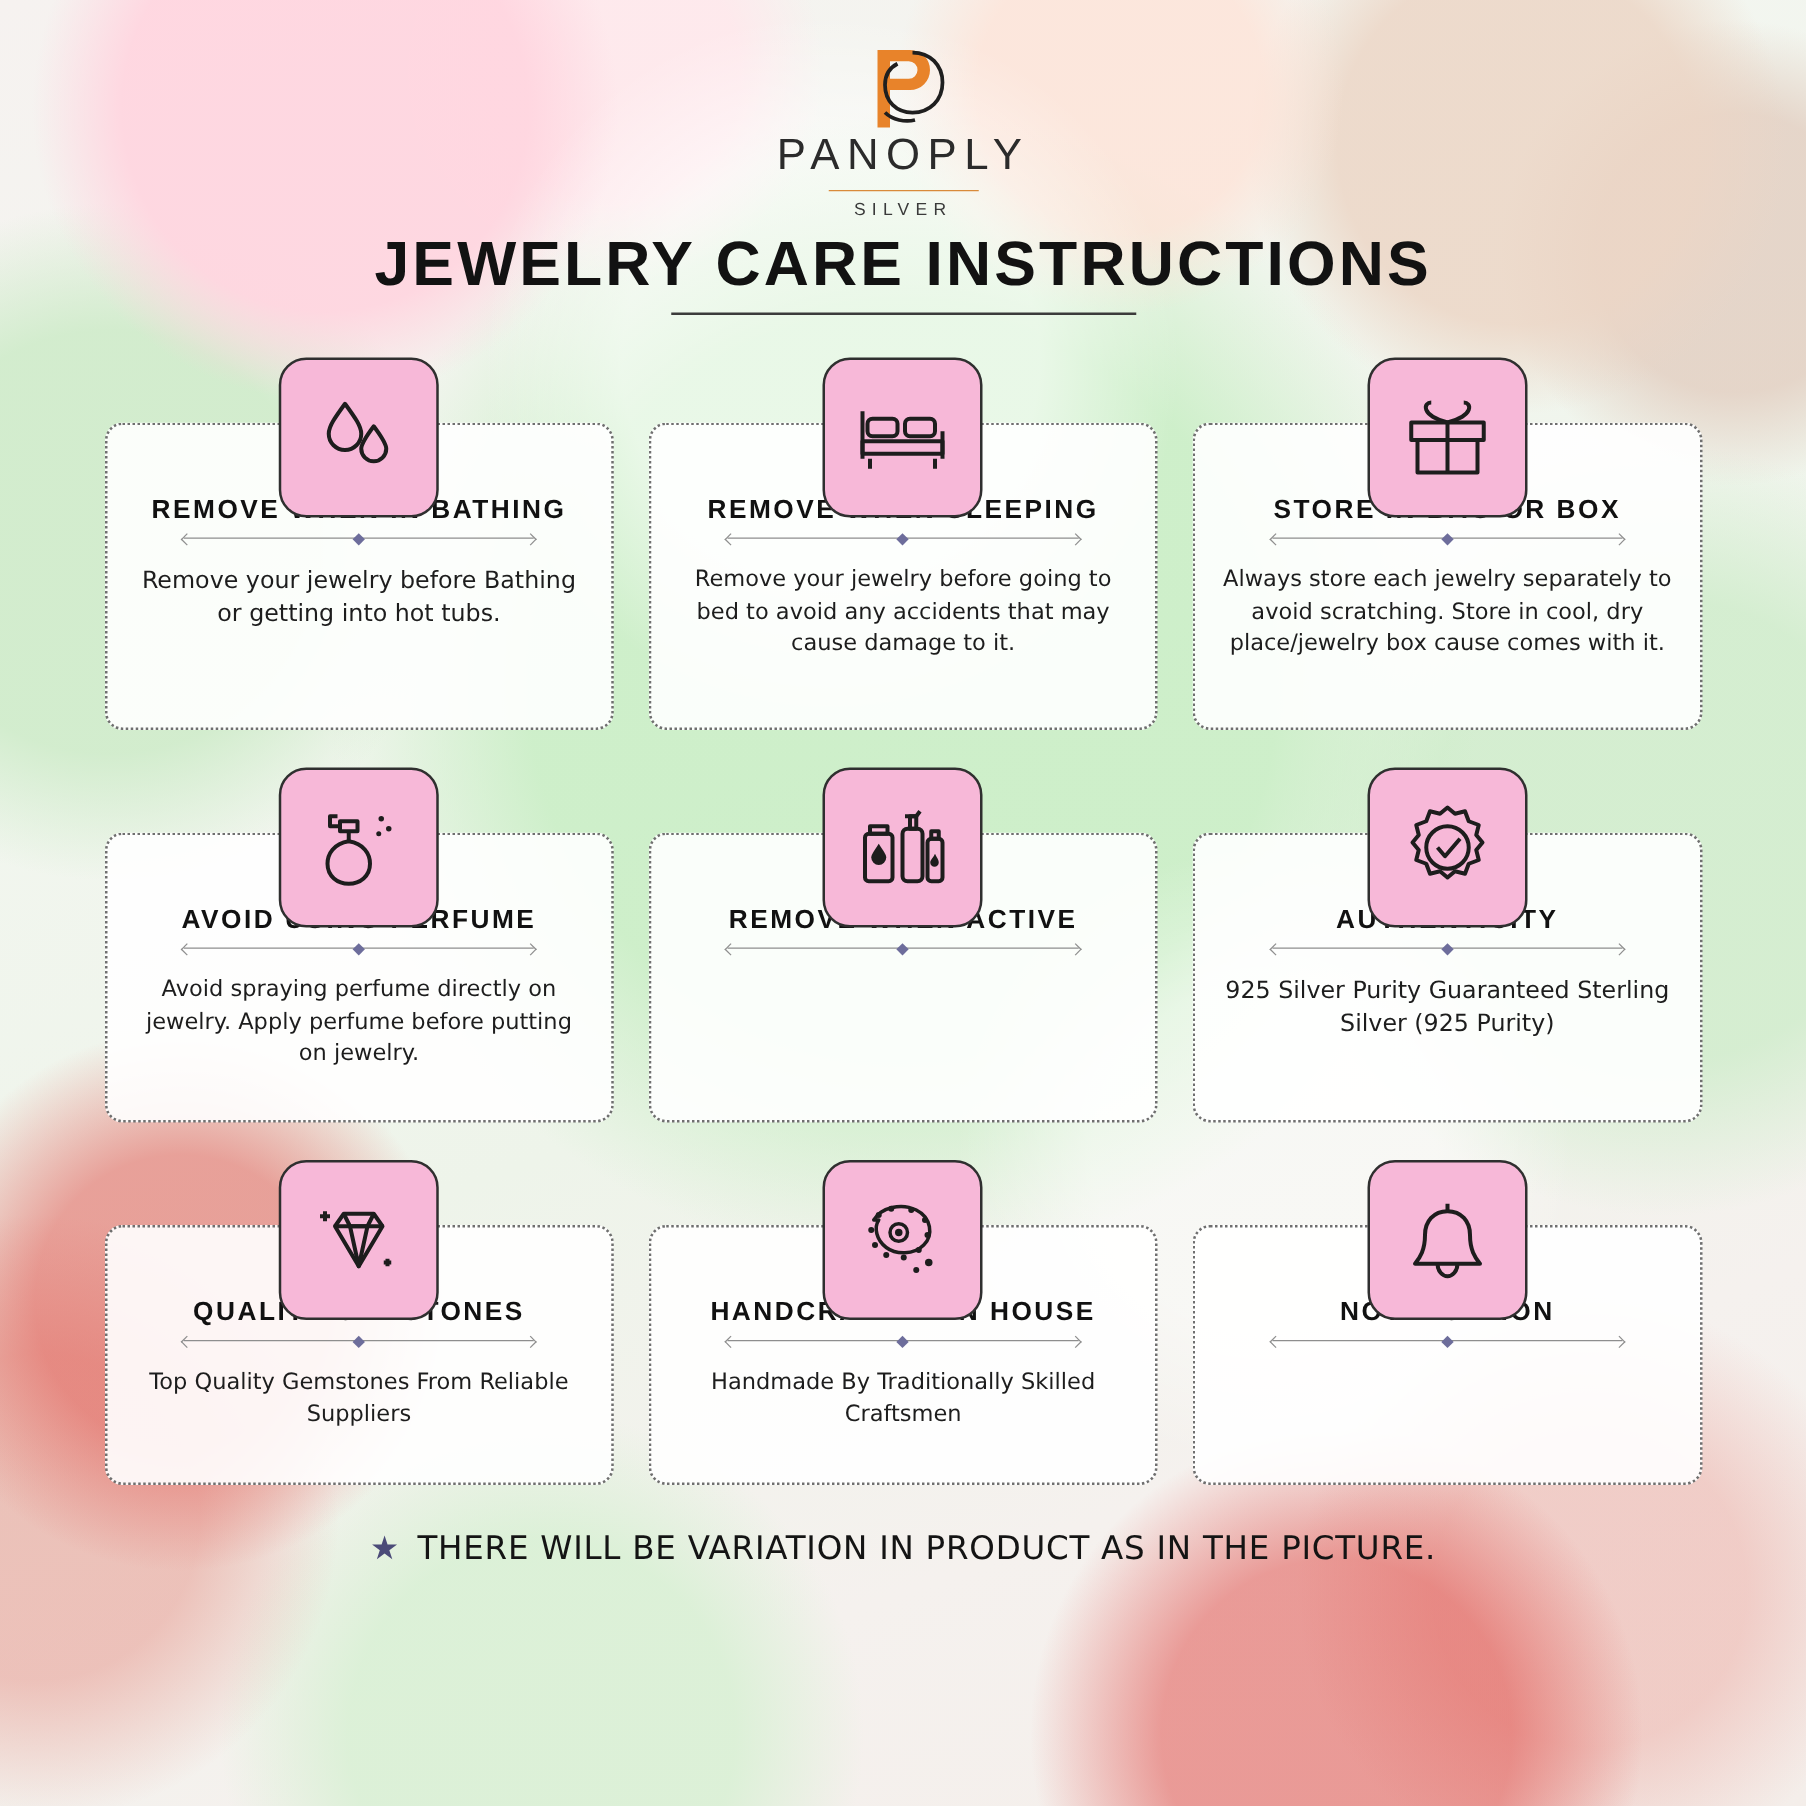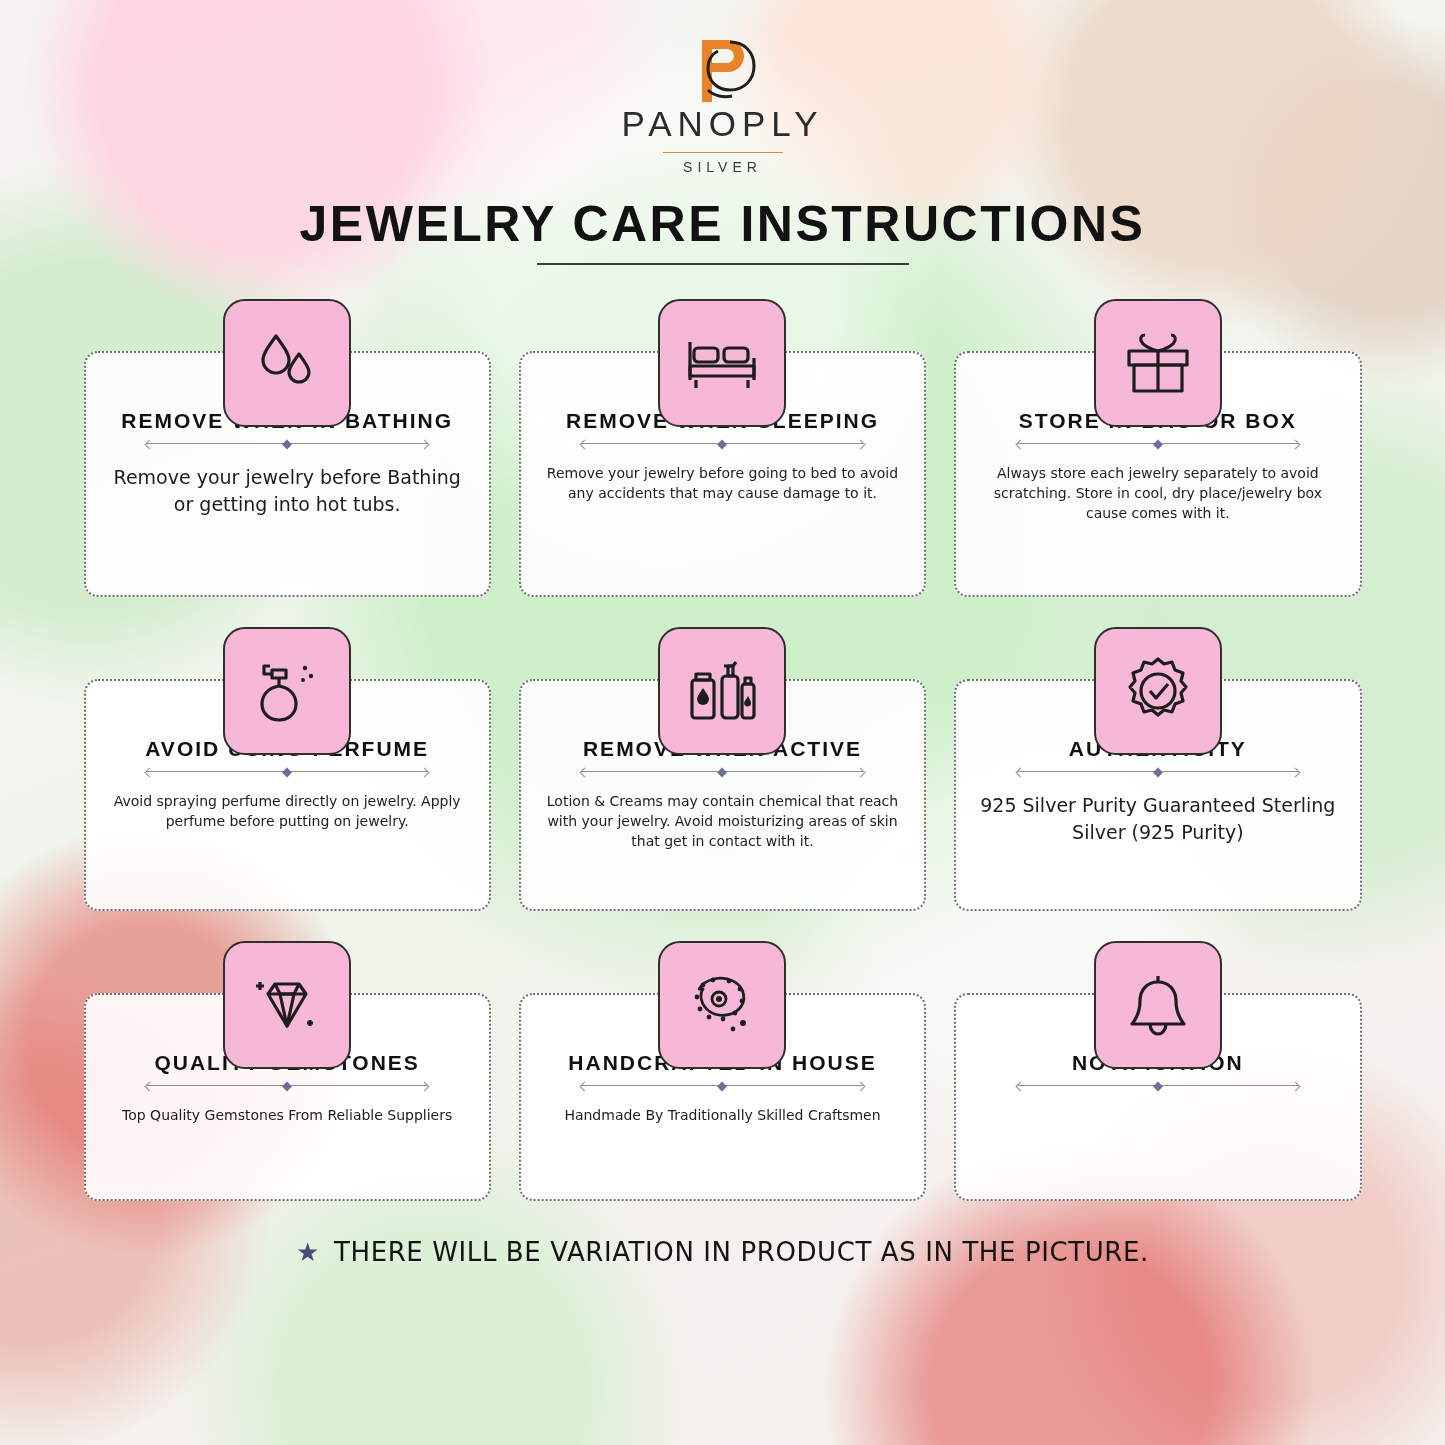--- a/index.html
+++ b/index.html
@@ -79,21 +79,21 @@
   .brand-sub {
     font-family: "Liberation Sans", sans-serif;
     font-size: 14px;
     letter-spacing: 5px;
     color: #3a3a3a;
   }
 
   
   .title {
     text-align: center;
-    margin-top: 20px;
+    margin-top: 7px;
     font-family: "Liberation Sans", sans-serif;
     font-weight: bold;
     font-size: 50px;
     letter-spacing: 2.5px;
     color: #121212;
   }
   .title-rule {
     width: 372px;
     height: 2px;
     background: #3b3b3b;
@@ -184,21 +184,21 @@
   .sep i.left { left: -1px; transform: rotate(-135deg); }
   .sep i.right { right: -1px; transform: rotate(45deg); }
 
   .card-body {
     font-family: "DejaVu Sans", sans-serif;
     font-size: 19px;
     line-height: 1.42;
     color: #1d1d1d;
     margin-top: 15px;
   }
-  .card-body.small { font-size: 14px; }
+  .card-body.small { font-size: 18px; }
 
   
   .footer {
     margin-top: 36px;
     text-align: center;
     font-family: "DejaVu Sans", sans-serif;
     font-size: 26px;
     letter-spacing: 0.6px;
     color: #141414;
     display: flex;
@@ -325,21 +325,20 @@
             <path d="M61 24 h6 v6 h-6 z"></path>
             <path d="M64 42 c2 4 3 5 3 7 a3.4 3.4 0 0 1 -6.8 0 c0 -2 1.8 -3 3.8 -7 z" fill="#1d1d1d" stroke="none"></path>
           </svg>
         </div>
         <div class="card">
           <div class="card-title">REMOVE WHEN ACTIVE</div>
           <div class="sep">
               <i class="left"></i>
               <i class="right"></i>
             </div>
-          <div class="card-body small">Lotion &amp; Creams may contain chemical that reach with your jewelry. Avoid moisturizing areas of skin that get in contact with it.</div>
         </div>
       </div>
 
       <div class="cell row-short">
         <div class="icon-badge">
           <svg width="72" height="72" viewBox="0 0 72 72" fill="none" stroke="#1d1d1d" stroke-width="3.2" stroke-linejoin="round">
             <path d="M36 4 l6 5 l8 -2 l3 8 l8 3 l-2 8 l5 6 l-5 6 l2 8 l-8 3 l-3 8 l-8 -2 l-6 5 l-6 -5 l-8 2 l-3 -8 l-8 -3 l2 -8 l-5 -6 l5 -6 l-2 -8 l8 -3 l3 -8 l8 2 z"></path>
             <circle cx="36" cy="36" r="17"></circle>
             <path d="M28 36 l6 7 l12 -14"></path>
           </svg>

